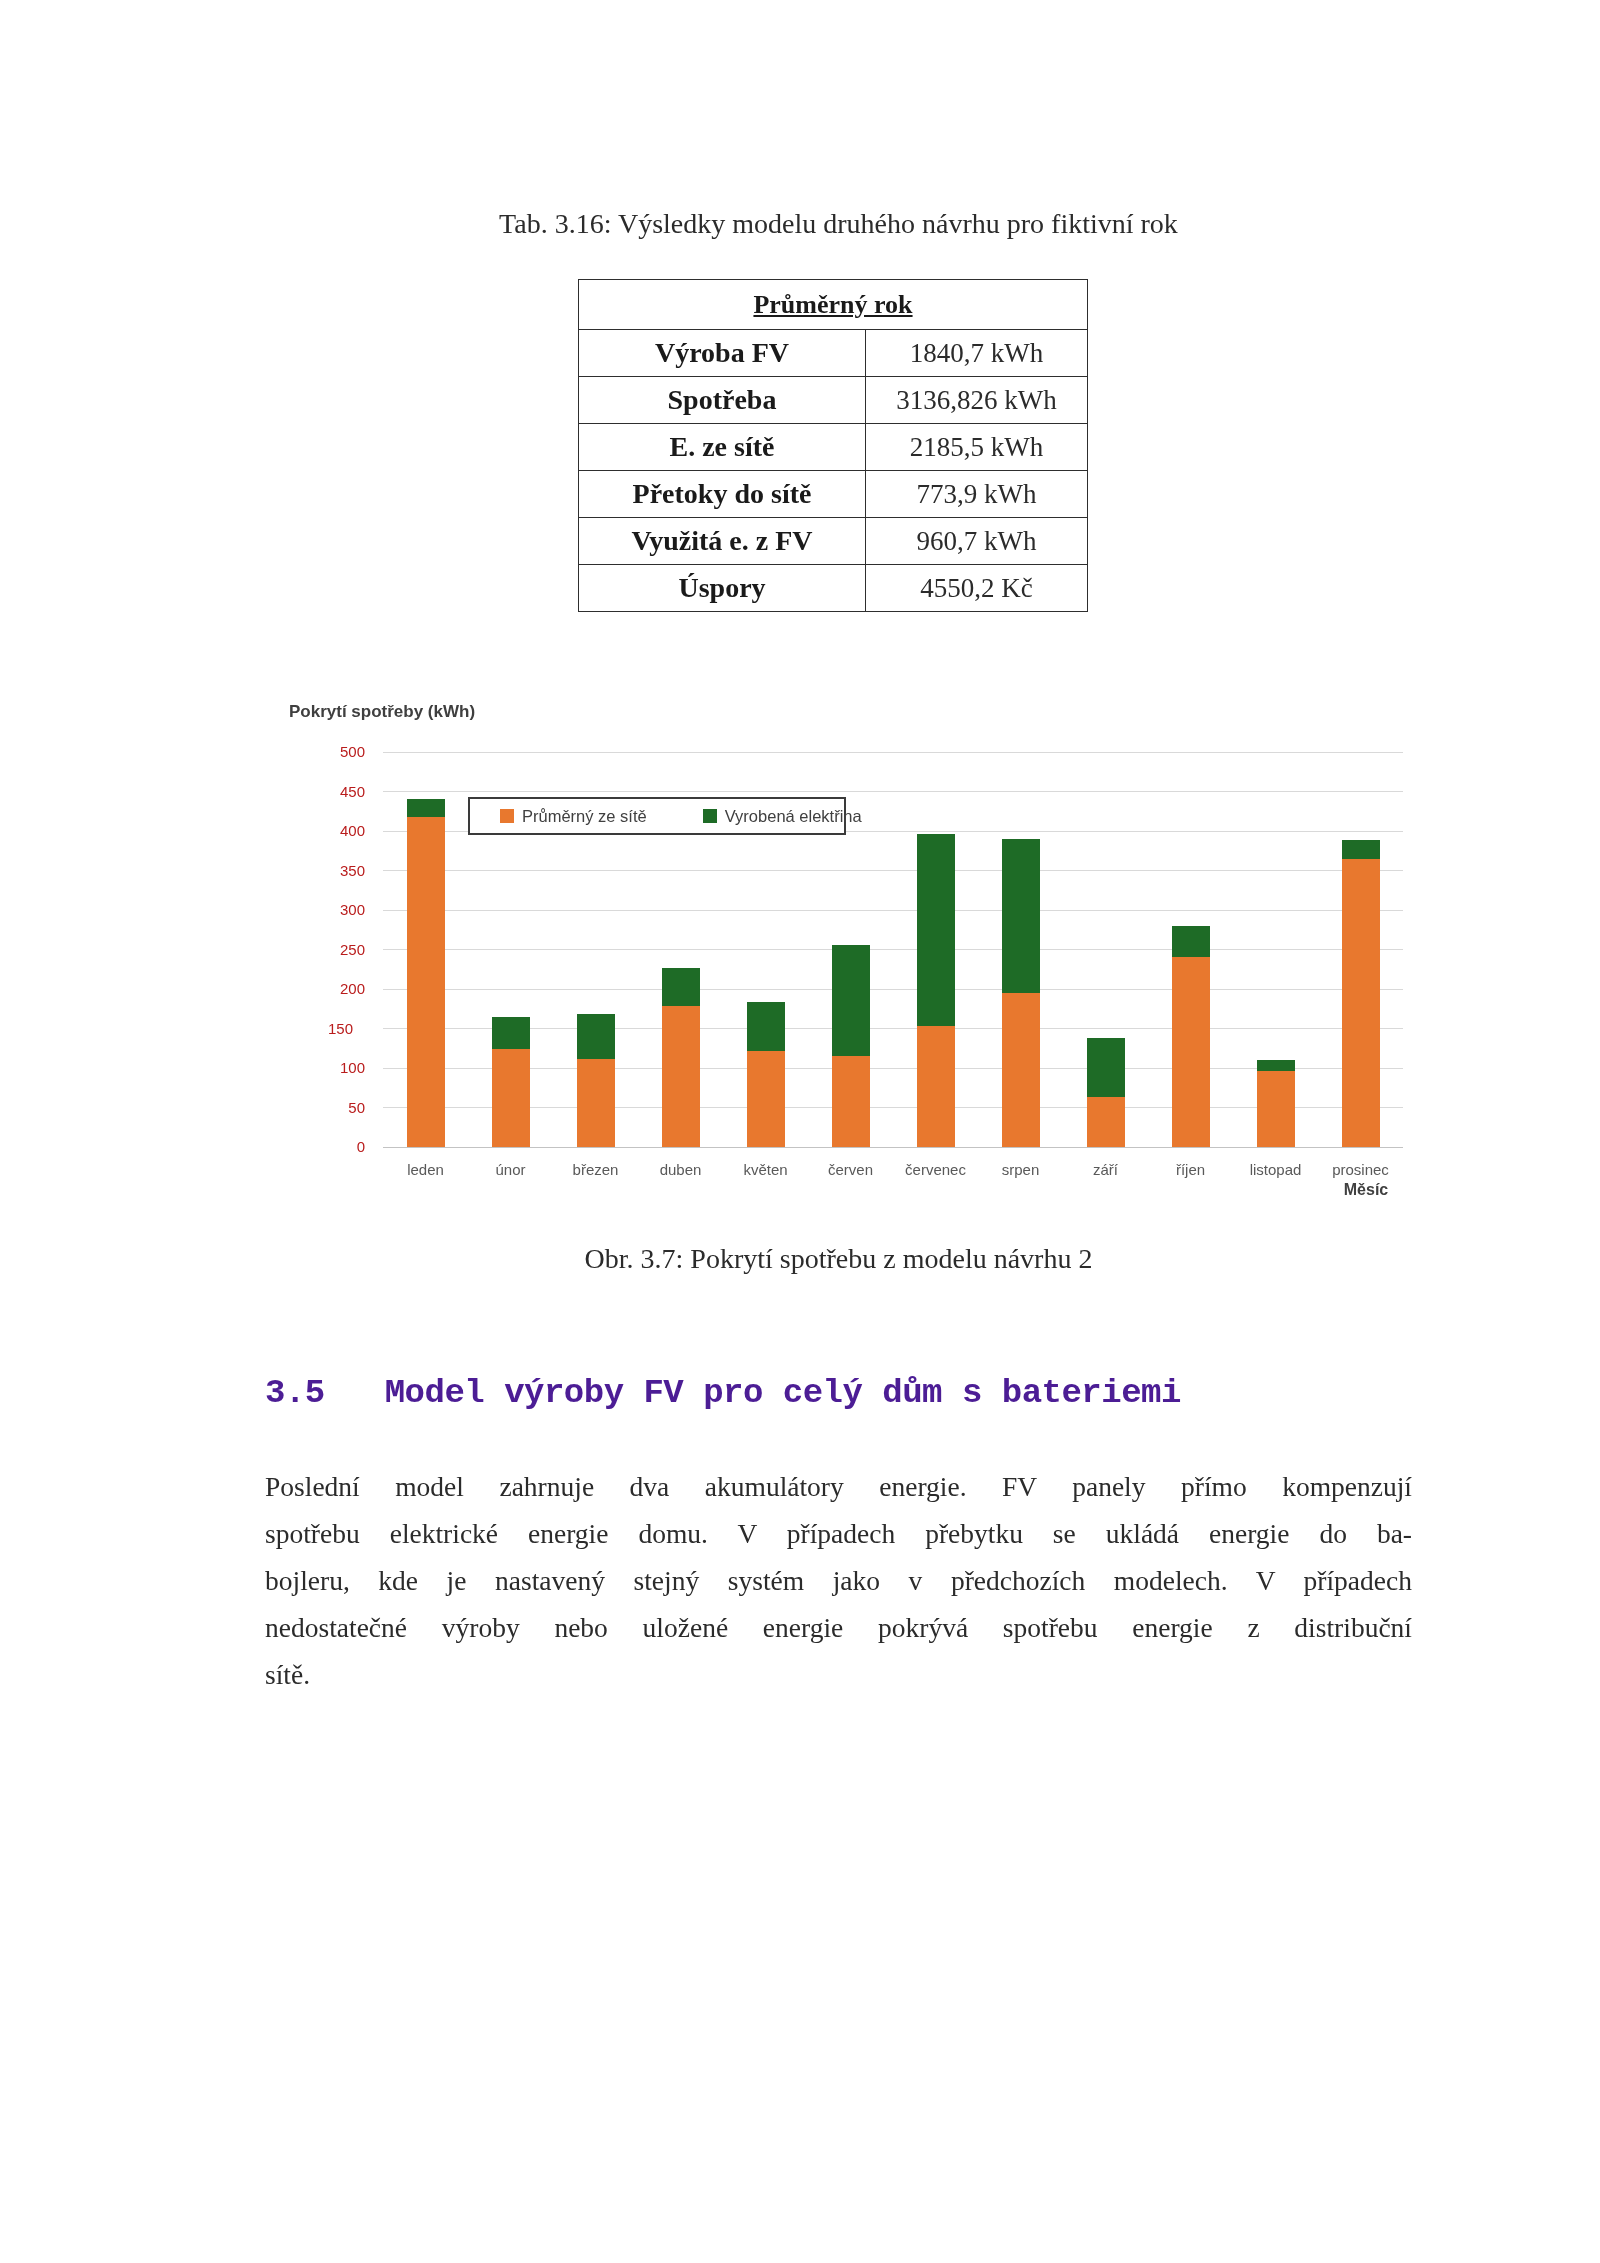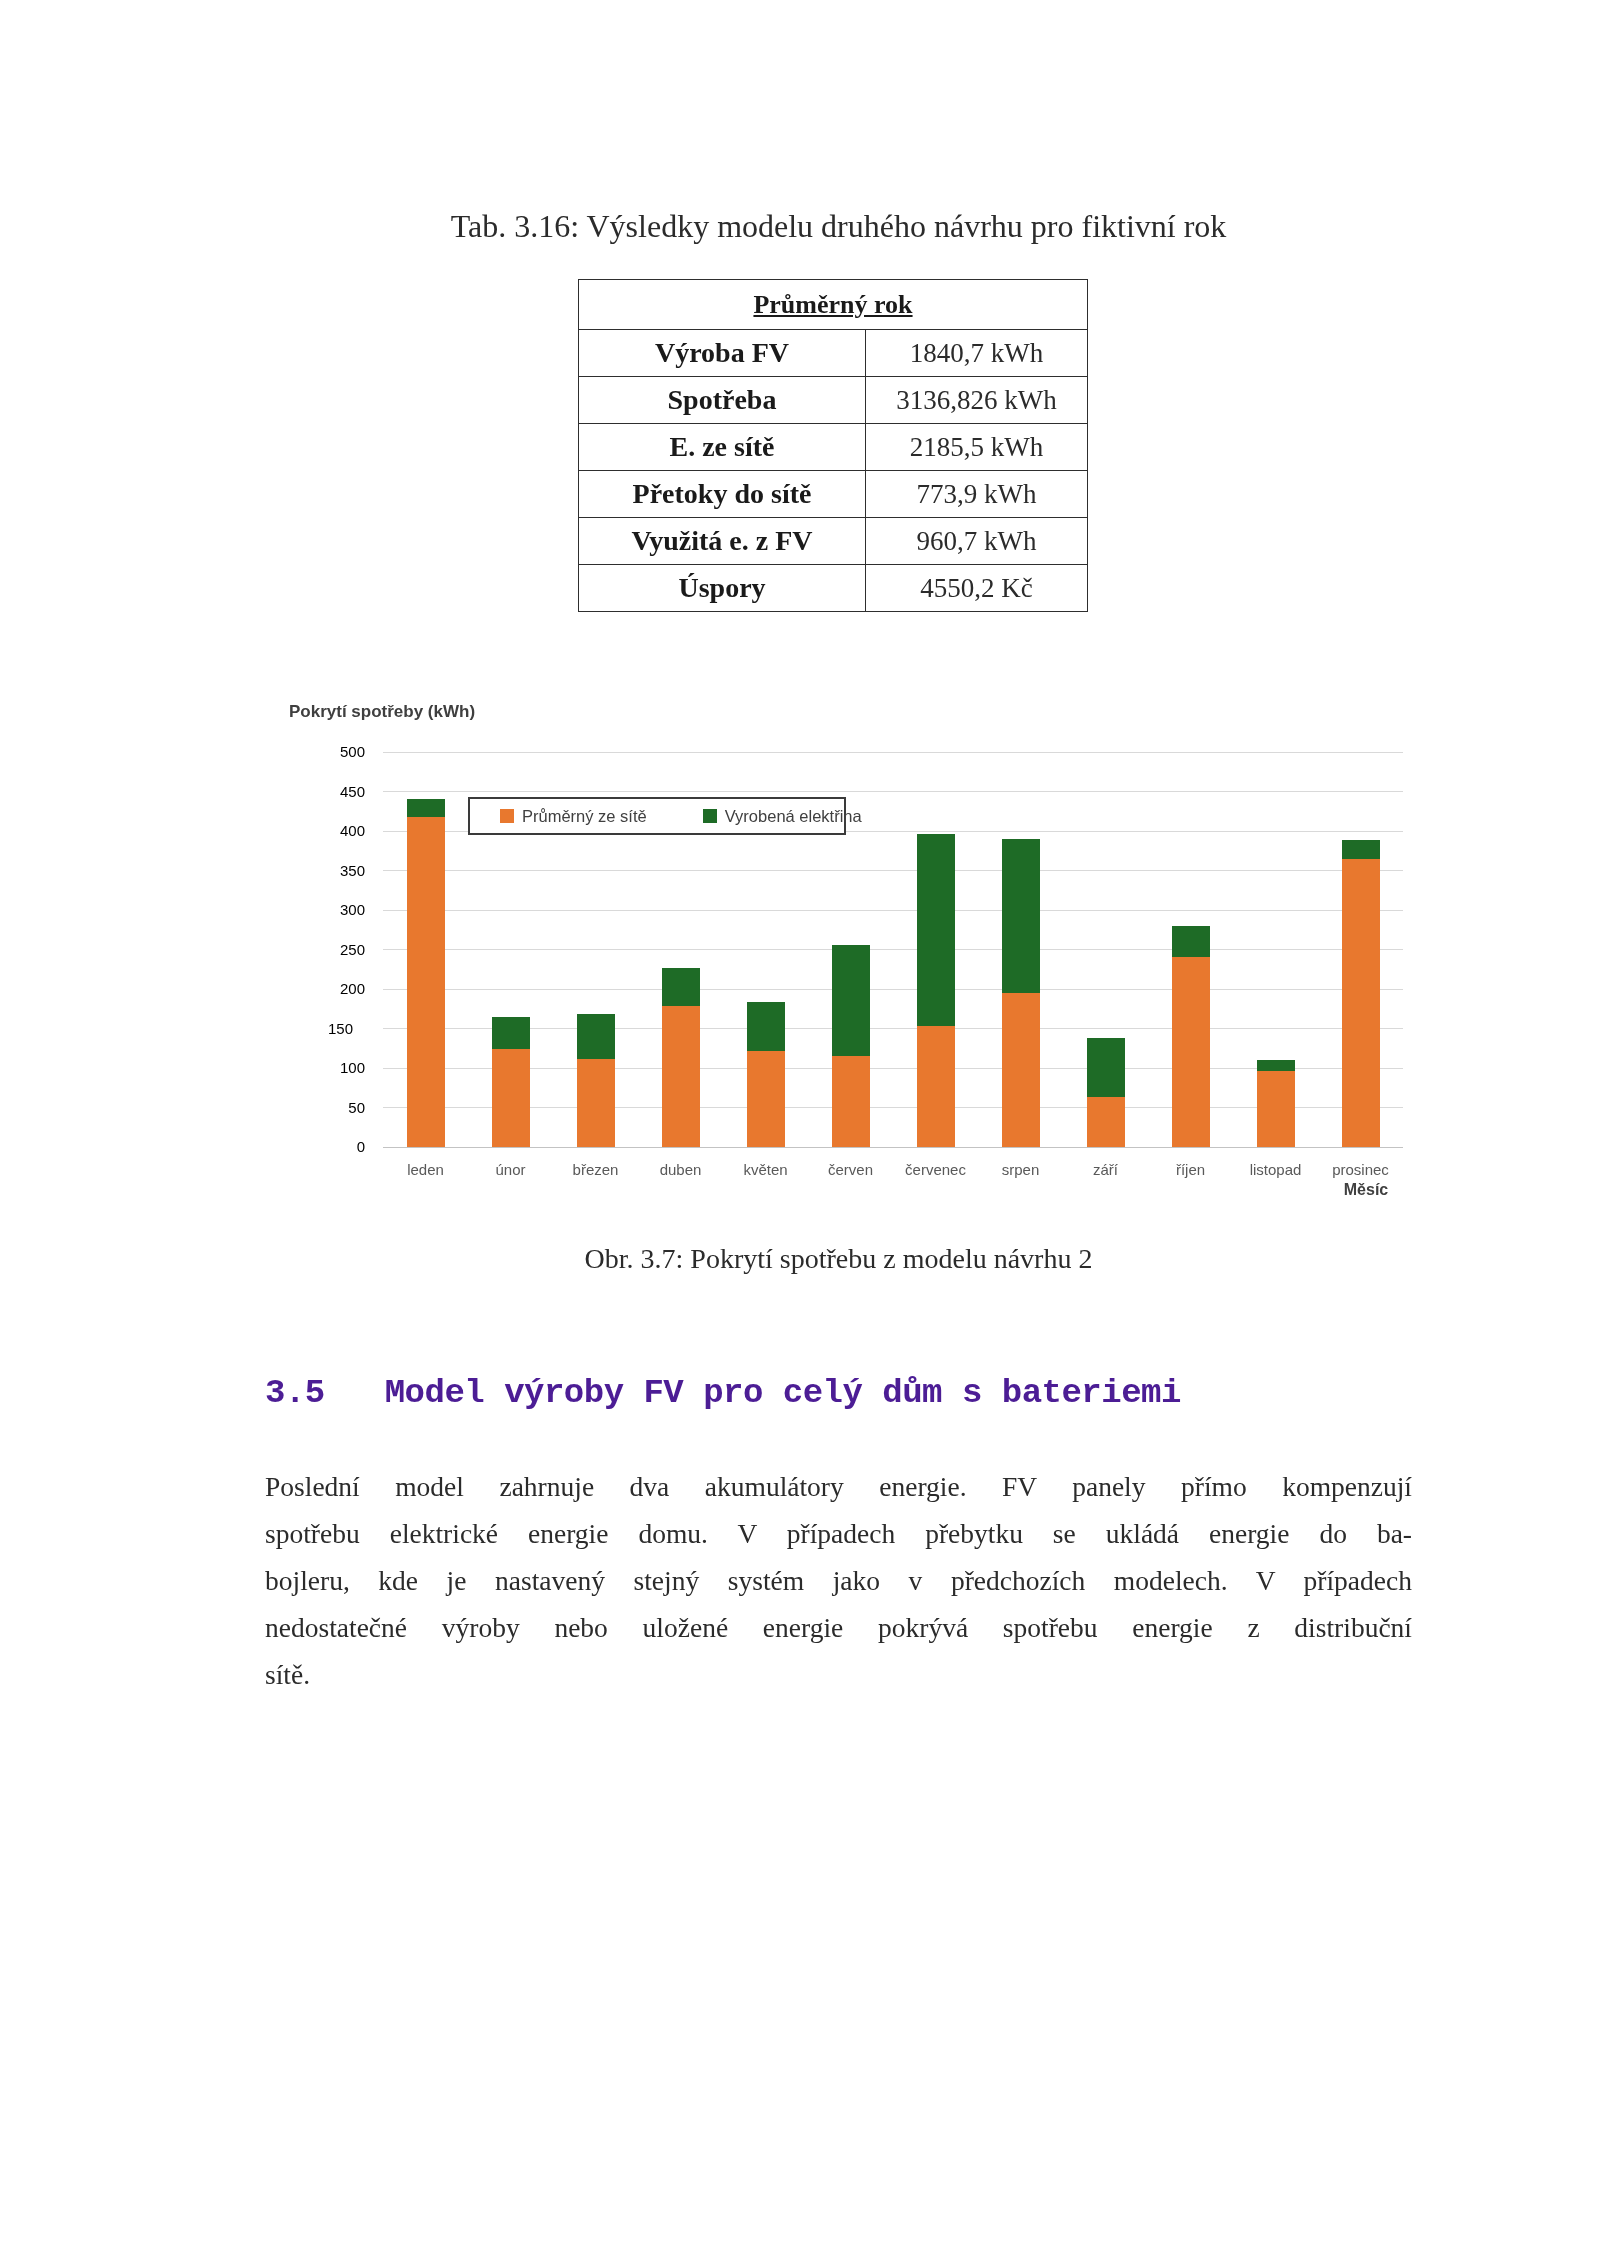--- a/index.html
+++ b/index.html
@@ -2,38 +2,38 @@
 <html><head>
 <meta charset="utf-8">
 <style>
   * { margin:0; padding:0; box-sizing:border-box; }
   html,body { background:#ffffff; }
   body { width:1600px; height:2263px; font-family:"Liberation Serif", serif; color:#1a1a1a; }
   .page { position:relative; width:1600px; height:2263px; background:#ffffff; overflow:hidden; }
 
   
   .tab-caption { position:absolute; top:208px; left:265px; width:1147px; text-align:center;
-                 font-size:32px; color:#2b2b2b; }
+                 font-size:28px; color:#2b2b2b; }
 
   
   table.results { position:absolute; left:578px; top:279px; border-collapse:collapse; table-layout:fixed; }
   table.results th, table.results td { border:1.5px solid #2e2e2e; text-align:center; vertical-align:middle; }
   table.results th { width:509px; height:50px; font-size:26px; font-weight:bold;text-decoration:underline; }
   table.results td { height:47px; font-size:27px; }
   table.results td.cell-label { width:287px; font-weight:bold; font-size:28px; }
   table.results td.cell-value { width:222px; color:#2b2b2b; }
 
   
   .chart-layer { position:absolute; left:0; top:0; width:1600px; height:2263px; pointer-events:none; }
   .chart-title { position:absolute; left:289px; top:702px; font-family:"Liberation Sans", sans-serif;
                  font-weight:bold; font-size:17px; color:#3f3f3f; }
   .gridline { position:absolute; height:1px; background:#d9d9d9; }
   .gridline.base { background:#c3c3c3; }
   .ytick { position:absolute; width:50px; text-align:right; font-family:"Liberation Sans", sans-serif;
-           font-size:15px; color:#000000; line-height:15px; }
+           font-size:15px; color:#b91c1c; line-height:15px; }
   .xtick { position:absolute; text-align:center; font-family:"Liberation Sans", sans-serif;
            font-size:15px; color:#595959; }
   .bar-seg { position:absolute; }
   .chart-legend { position:absolute; left:468px; top:797px; width:378px; height:38px; background:#ffffff;
                   border:2px solid #3a3a3a; display:flex; align-items:center; padding:0 0 0 30px; gap:56px;
                   font-family:"Liberation Sans", sans-serif; font-size:16.5px; color:#404040; }
   .legend-item { display:flex; align-items:center; gap:8px; white-space:nowrap; }
   .legend-swatch { width:14px; height:14px; display:inline-block; }
   .chart-xlabel { position:absolute; left:1326px; top:1181px; width:80px; text-align:center;
                   font-family:"Liberation Sans", sans-serif; font-weight:bold; font-size:16px; color:#404040; }

